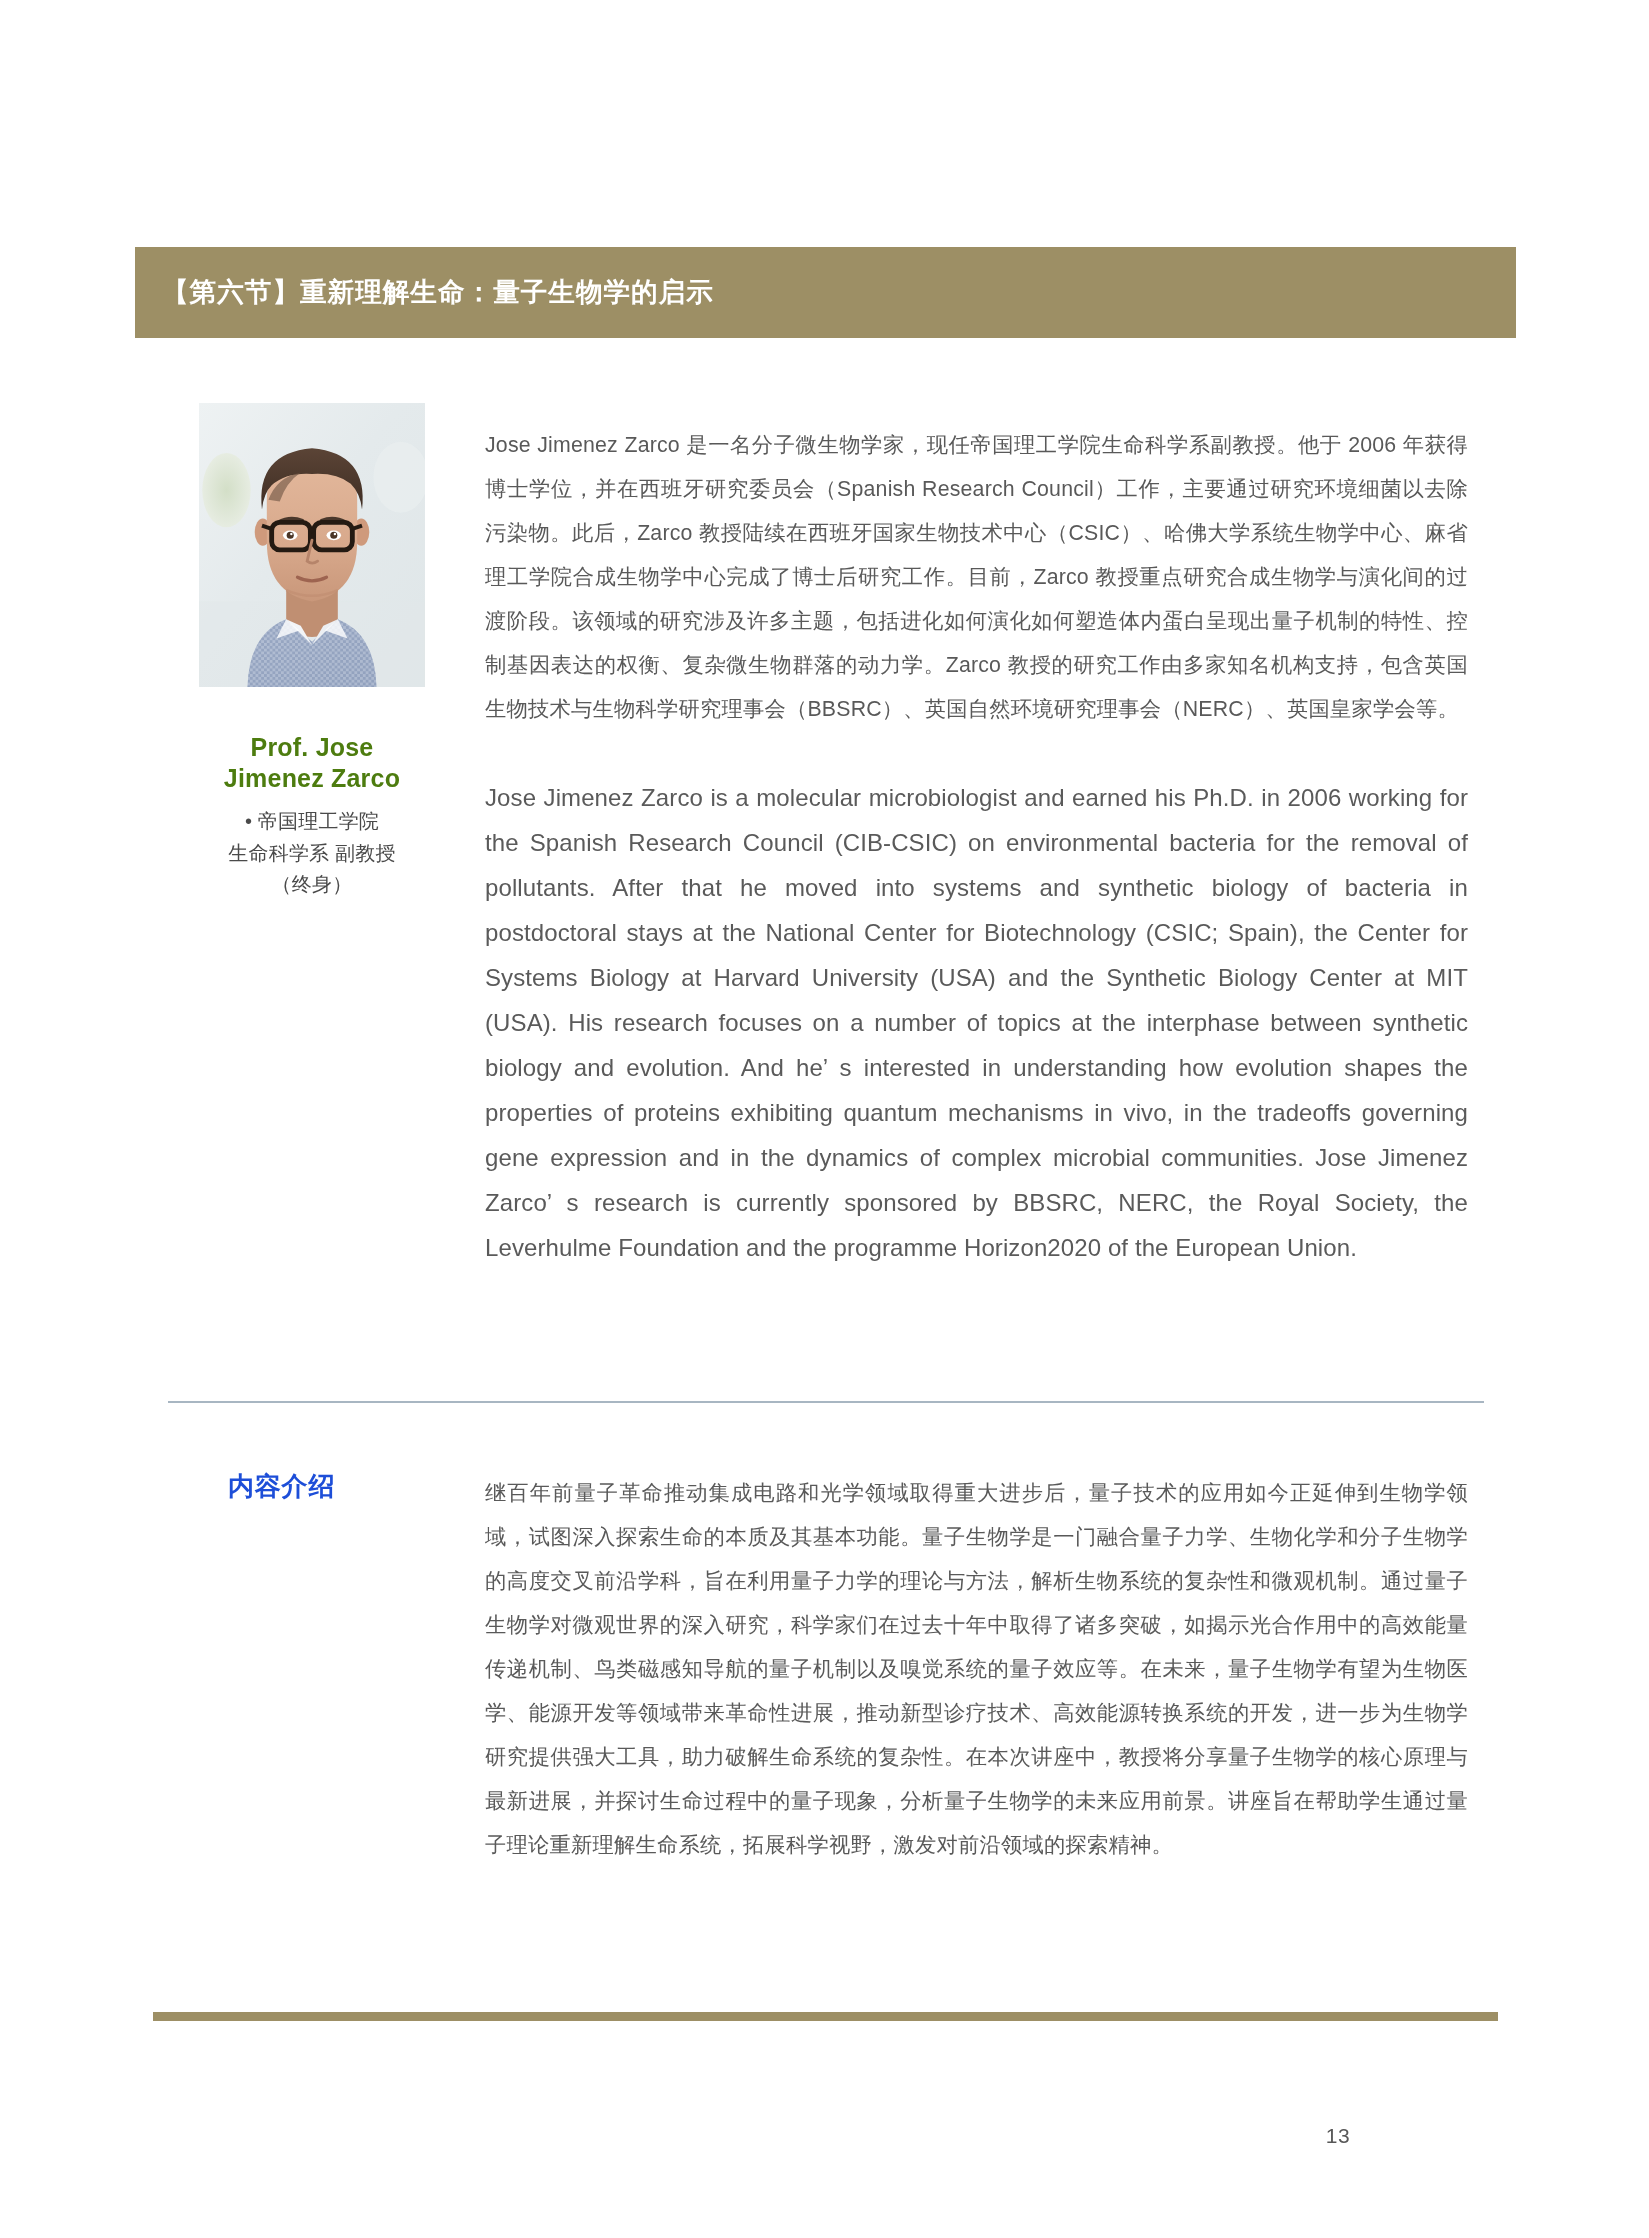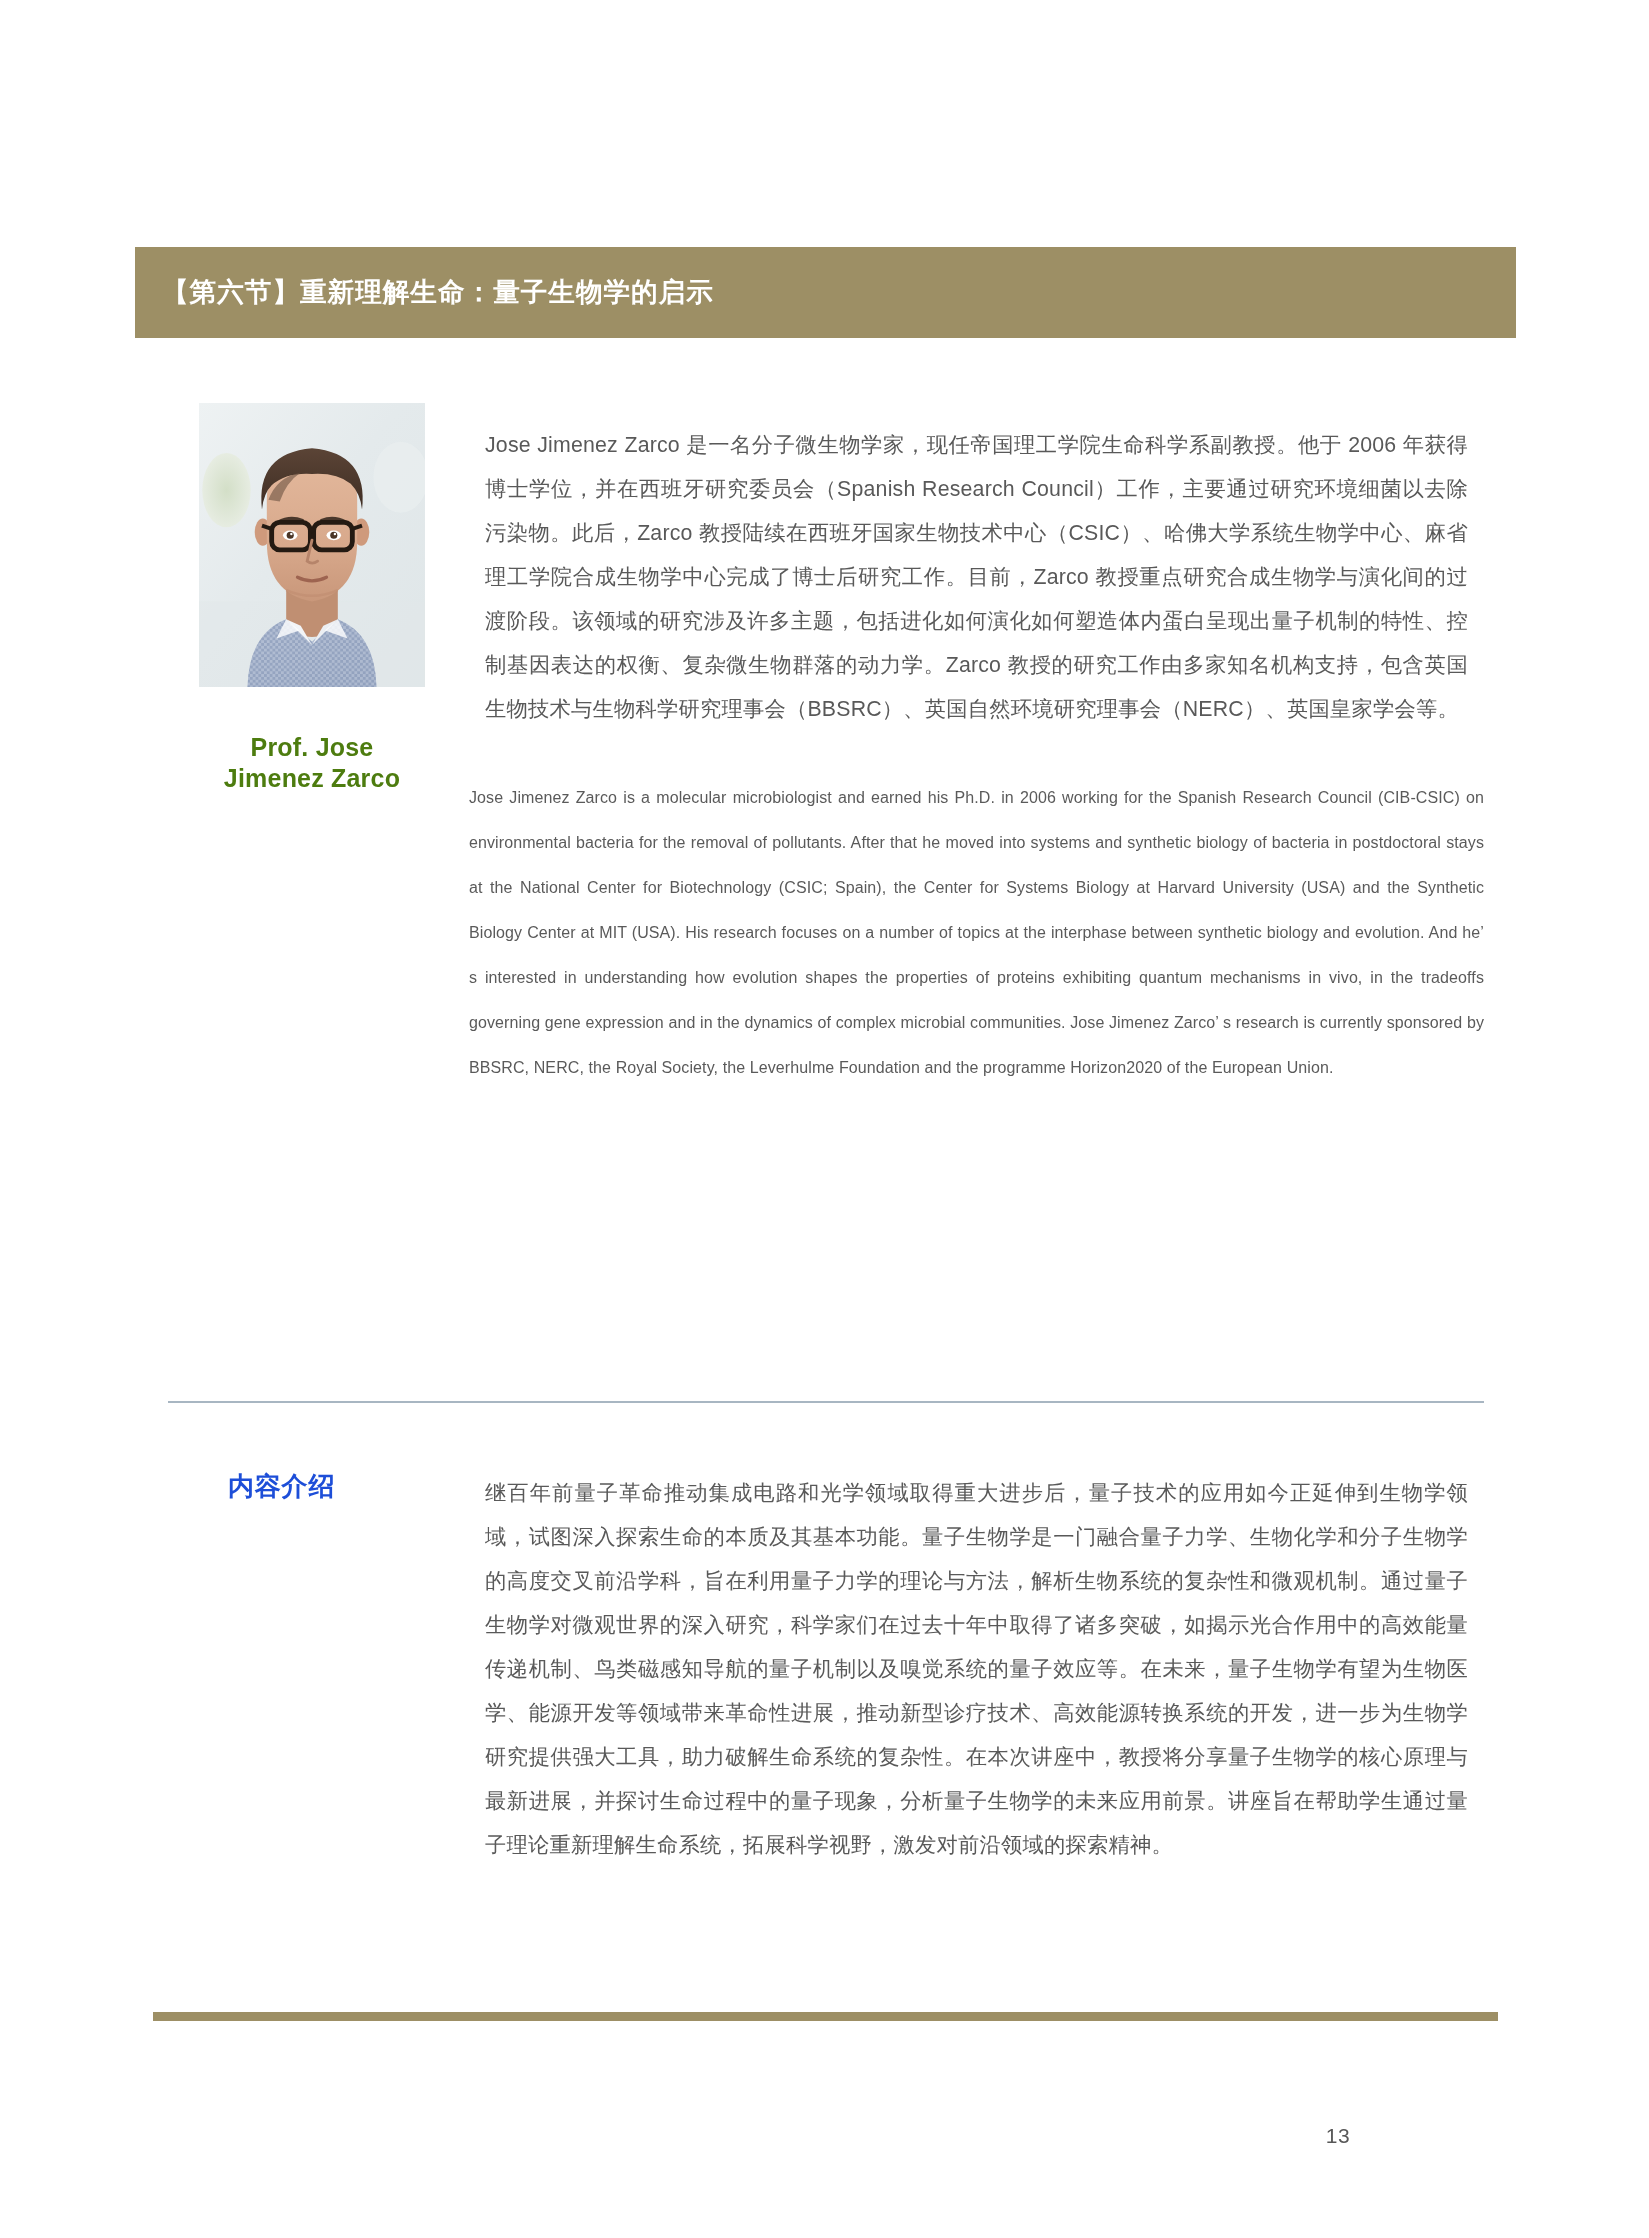--- a/index.html
+++ b/index.html
@@ -99,25 +99,25 @@
     color: #595959;
     font-size: 21.3px;
     line-height: 44px;
     text-align: justify;
     text-justify: inter-ideograph;
     letter-spacing: 0.2px;
     margin: 16px;
   }
   .para-en {
     color: #5a5a5a;
-    font-size: 16px;
+    font-size: 24px;
     line-height: 45px;
     text-align: justify;
     letter-spacing: 0.1px;
-    margin: 0;
+    margin: 16px;
   }
   .gap-en { margin-top: 44px; }
 
   
   .divider {
     position: absolute;
     left: 168px;
     top: 1401px;
     width: 1316px;
     height: 2.4px;
@@ -263,20 +263,23 @@
 
           <path d="M108 232 Q140 246 172 232" stroke="#bd8a6e" stroke-width="3" fill="none" opacity="0.5"></path>
         </svg>
       </div>
 
       <div class="speaker-name">
         <div>Prof. Jose</div>
         <div>Jimenez Zarco</div>
       </div>
 
+      <div class="speaker-affil" style="white-space: pre-line;">• 帝国理工学院
+生命科学系 副教授
+（终身）</div>
     </div>
 
     <div class="right-col">
       <p class="para-cn">Jose Jimenez Zarco 是一名分子微生物学家，现任帝国理工学院生命科学系副教授。他于 2006 年获得博士学位，并在西班牙研究委员会（Spanish Research Council）工作，主要通过研究环境细菌以去除污染物。此后，Zarco 教授陆续在西班牙国家生物技术中心（CSIC）、哈佛大学系统生物学中心、麻省理工学院合成生物学中心完成了博士后研究工作。目前，Zarco 教授重点研究合成生物学与演化间的过渡阶段。该领域的研究涉及许多主题，包括进化如何演化如何塑造体内蛋白呈现出量子机制的特性、控制基因表达的权衡、复杂微生物群落的动力学。Zarco 教授的研究工作由多家知名机构支持，包含英国生物技术与生物科学研究理事会（BBSRC）、英国自然环境研究理事会（NERC）、英国皇家学会等。</p>
       <p class="para-en gap-en">Jose Jimenez Zarco is a molecular microbiologist and earned his Ph.D. in 2006 working for the Spanish Research Council (CIB-CSIC) on environmental bacteria for the removal of pollutants. After that he moved into systems and synthetic biology of bacteria in postdoctoral stays at the National Center for Biotechnology (CSIC; Spain), the Center for Systems Biology at Harvard University (USA) and the Synthetic Biology Center at MIT (USA). His research focuses on a number of topics at the interphase between synthetic biology and evolution. And he’ s interested in understanding how evolution shapes the properties of proteins exhibiting quantum mechanisms in vivo, in the tradeoffs governing gene expression and in the dynamics of complex microbial communities. Jose Jimenez Zarco’ s research is currently sponsored by BBSRC, NERC, the Royal Society, the Leverhulme Foundation and the programme Horizon2020 of the European Union.</p>
     </div>
 
   </div>
 
   <div class="divider"></div>

